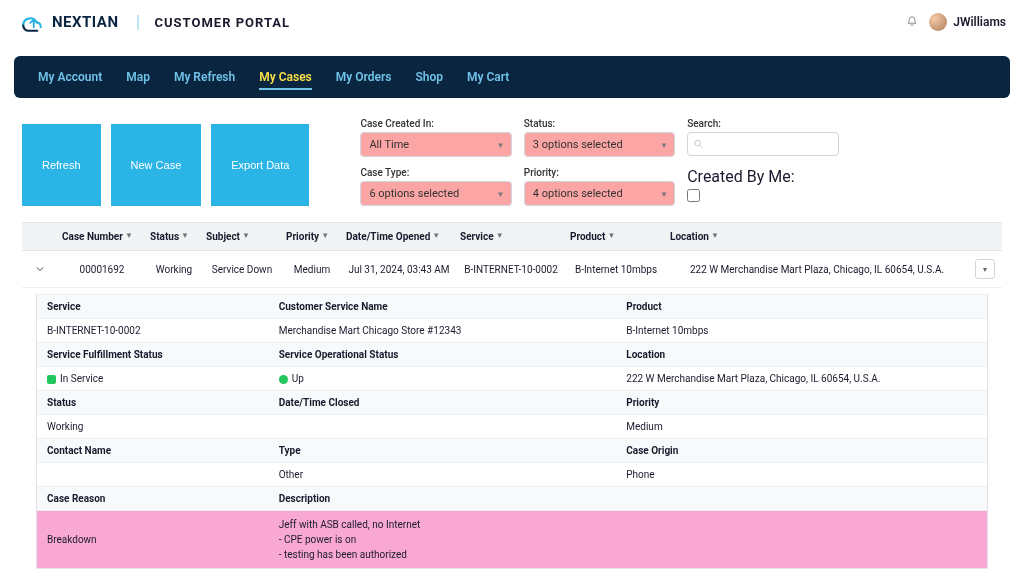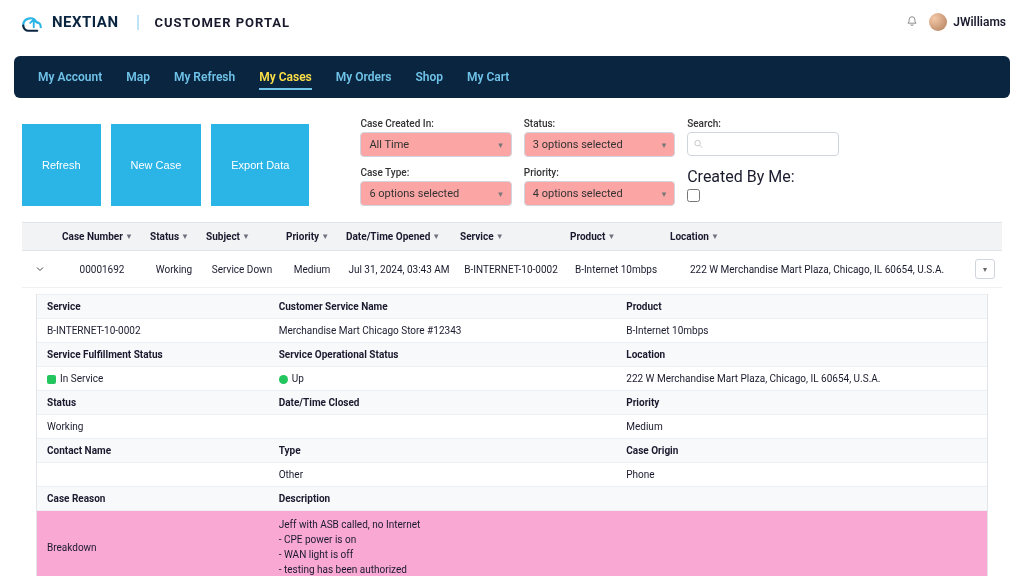--- a/index.html
+++ b/index.html
@@ -30,21 +30,21 @@
 .select { position: relative; border: 1px solid #d0d5dd; border-radius: 4px; padding: 5px 24px 5px 8px; font-size: 11px; background: #fca5a5; color: #333; cursor: pointer; }
 .select::after { content: "▾"; position: absolute; right: 8px; top: 50%; transform: translateY(-50%); font-size: 9px; color: #777; }
 .search-input { border: 1px solid #d0d5dd; border-radius: 4px; padding: 5px 6px 5px 22px; font-size: 11px; background: #fff; }
 .search-wrap { position: relative; }
 .search-wrap svg { position: absolute; left: 6px; top: 50%; transform: translateY(-50%); width: 11px; height: 11px; opacity: 0.4; }
 .checkbox-row { display: flex; align-items: center; gap: 4px; font-size: 11px; }
 .created-label { font-size: 16px; }
 
 .table-wrap { margin: 16px 22px 0; }
 .thead { display: grid; grid-template-columns: 36px 88px 56px 80px 60px 114px 110px 100px 1fr 34px; background: #f1f3f5; border-top: 1px solid #e1e5ea; border-bottom: 1px solid #e1e5ea; }
-.th { padding: 8px 4px; font-size: 10px; font-weight: 700; display: flex; align-items: center; gap: 2px; }
+.th { padding: 8px 4px; font-size: 10px; font-weight: 700; display: flex; align-items: flex-start; gap: 2px; }
 .sort { font-size: 8px; opacity: 0.6; }
 .trow { display: grid; grid-template-columns: 36px 88px 56px 80px 60px 114px 110px 100px 1fr 34px; border-bottom: 1px solid #eef1f4; align-items: center; text-align: center; }
 .td { padding: 8px 4px; font-size: 10px; }
 .expander { display: flex; justify-content: center; cursor: pointer; }
 .chev-down { width: 12px; height: 12px; }
 .row-action { display: flex; justify-content: center; }
 .row-action-btn { width: 20px; height: 20px; border: 1px solid #d0d5dd; border-radius: 3px; background: #fff; display: flex; align-items: center; justify-content: center; cursor: pointer; font-size: 8px; color: #666; }
 
 .detail { margin: 6px 36px 0; border: 1px solid #e1e5ea; border-top: none; }
 .detail-row { display: grid; grid-template-columns: 1fr 1.5fr 1.6fr; }
@@ -240,21 +240,20 @@
       <div class="detail-cell detail-head">Case Reason</div>
       <div class="detail-cell detail-head" style="grid-column: span 1">Description</div>
       <div class="detail-cell detail-head"></div>
     </div>
     <div class="detail-row highlight">
       <div class="detail-cell" style="display:flex;align-items:center">Breakdown</div>
       <div class="detail-cell" style="grid-column: span 2; line-height:1.5">
         <div>Jeff with ASB called, no Internet</div>
         <div></div>
         <div>- CPE power is on</div>
-        <div>- WAN light is off</div>
         <div>- testing has been authorized</div>
       </div>
     </div>
   </div>
 
   <div class="loc-section">
     <div class="loc-header">
       <svg width="10" height="10" viewBox="0 0 24 24">
           <path d="M6 9l6 6 6-6" fill="none" stroke="#444" stroke-width="2"></path>
         </svg>

